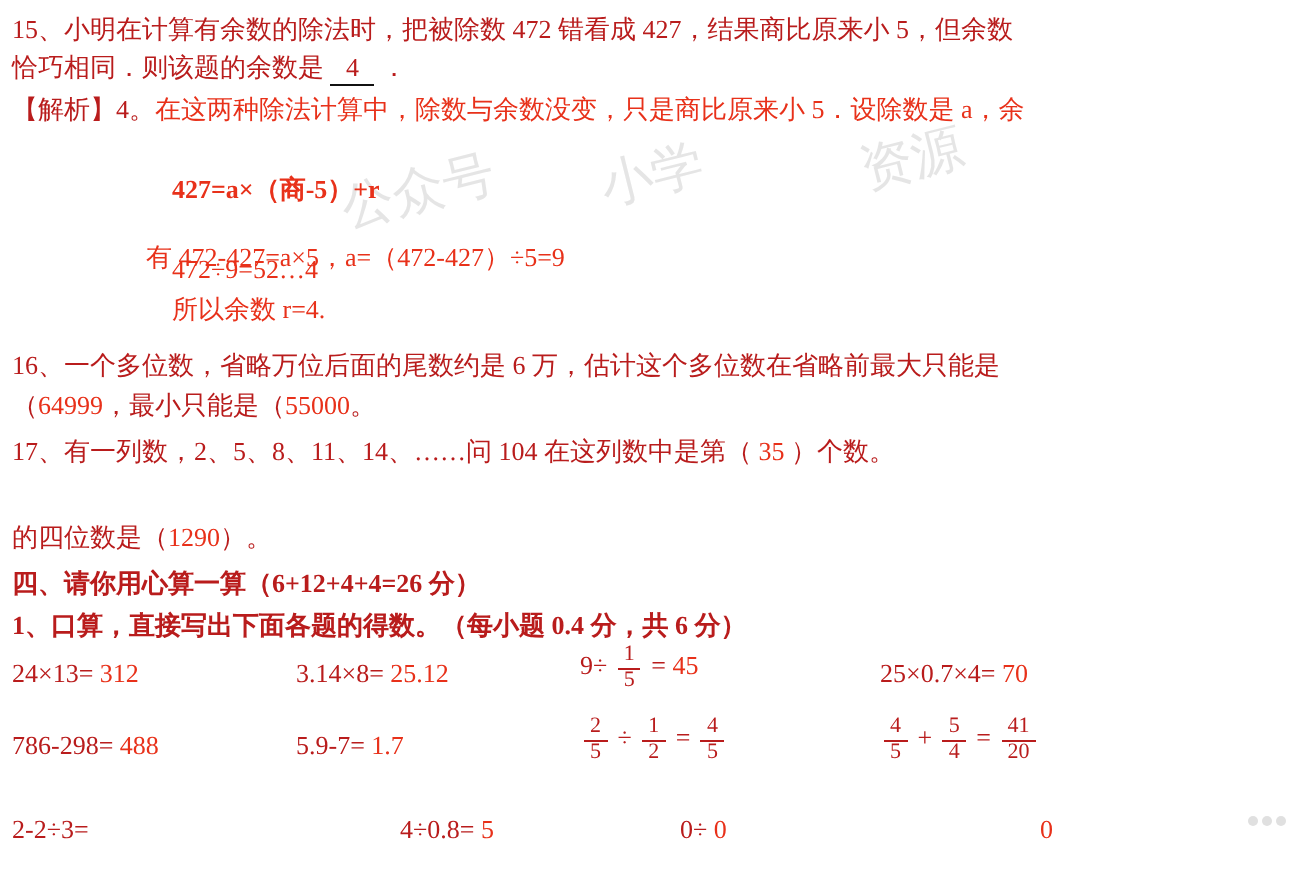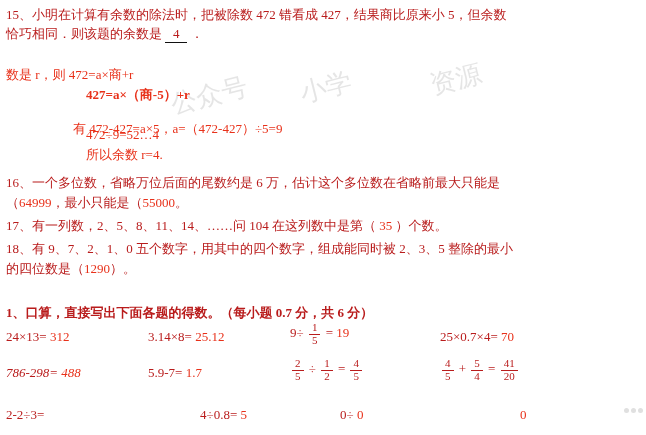--- a/index.html
+++ b/index.html
@@ -43,70 +43,74 @@
   <div class="wm wm2">小学</div>
   <div class="wm wm3">资源</div>
 
   <div class="line blk" style="left:6px;top:8px;">15、小明在计算有余数的除法时，把被除数 472 错看成 427，结果商比原来小 5，但余数</div>
   <div class="line" style="left:6px;top:27px;">
     <span class="blk">恰巧相同．则该题的余数是</span>
     <span class="ul-blank blk">4</span>
     <span class="blk">．</span>
   </div>
 
-  <div class="line red" style="left:6px;top:68px;">数是 r，则    472=a×商+r</div>
+  <div class="line" style="left:6px;top:48px;">
+    <span class="blk">【解析】4。</span><span class="red">在这两种除法计算中，除数与余数没变，只是商比原来小 5．设除数是 a，余</span>
+  </div>
   <div class="line red" style="left:86px;top:88px;font-weight:bold;">427=a×（商-5）+r</div>
   <div class="line red" style="left:73px;top:108px;margin-top:14px;">有 472-427=a×5，a=（472-427）÷5=9</div>
   <div class="line red" style="left:86px;top:128px;">472÷9=52…4</div>
   <div class="line red" style="left:86px;top:148px;">所以余数 r=4.</div>
 
   <div class="line blk" style="left:6px;top:176px;">16、一个多位数，省略万位后面的尾数约是 6 万，估计这个多位数在省略前最大只能是</div>
   <div class="line" style="left:6px;top:196px;">
     <span class="blk">（</span><span class="red">64999</span><span class="blk">，最小只能是</span><span class="blk">（</span><span class="red">55000</span><span class="blk">。</span>
   </div>
 
   <div class="line" style="left:6px;top:219px;">
     <span class="blk">17、有一列数，2、5、8、11、14、……问 104 在这列数中是第（</span>
     <span class="red">35</span>
     <span class="blk">）个数。</span>
   </div>
 
-  <div class="line blk" style="left:6px;top:242px;">18、有 9、7、2、1、0 五个数字，用其中的四个数字，组成能同时被 2、3、5 整除的最小</div>
   <div class="line" style="left:6px;top:262px;">
     <span class="blk">的四位数是（</span><span class="red">1290</span><span class="blk">）。</span>
   </div>
 
+  <div class="line" style="left:6px;top:285px;font-weight:bold;">
+    <span class="blk">四、请你用心算一算</span><span class="blk" style="font-weight:bold;">（6+12+4+4=26 分）</span>
+  </div>
 
   <div class="line" style="left:6px;top:306px;font-weight:bold;">
-    <span class="blk">1、口算，直接写出下面各题的得数。</span><span class="blk">（每小题 0.7 分，共 6 分）</span>
+    <span class="blk">1、口算，直接写出下面各题的得数。</span><span class="blk">（每小题 0.4 分，共 6 分）</span>
   </div>
 
   <div class="line" style="left:6px;top:330px;">
     <span class="blk">24×13=</span>
     <span class="red">312</span>
   </div>
   <div class="line" style="left:148px;top:330px;">
     <span class="blk">3.14×8=</span>
     <span class="red">25.12</span>
   </div>
   <div class="line" style="left:290px;top:322px;">
     <span class="blk">9÷</span>
     <span class="frac blk">
       <span class="num">1</span>
       <span class="den">5</span>
     </span>
     <span class="blk">=</span>
-    <span class="red">19</span>
+    <span class="red">45</span>
   </div>
   <div class="line" style="left:440px;top:330px;">
     <span class="blk">25×0.7×4=</span>
     <span class="red">70</span>
   </div>
 
-  <div class="line" style="left:6px;top:366px;font-style:italic;">
+  <div class="line" style="left:6px;top:366px;">
     <span class="blk">786-298=</span>
     <span class="red">488</span>
   </div>
   <div class="line" style="left:148px;top:366px;">
     <span class="blk">5.9-7=</span>
     <span class="red">1.7</span>
   </div>
   <div class="line" style="left:290px;top:358px;">
     <span class="frac blk">
       <span class="num">2</span>

